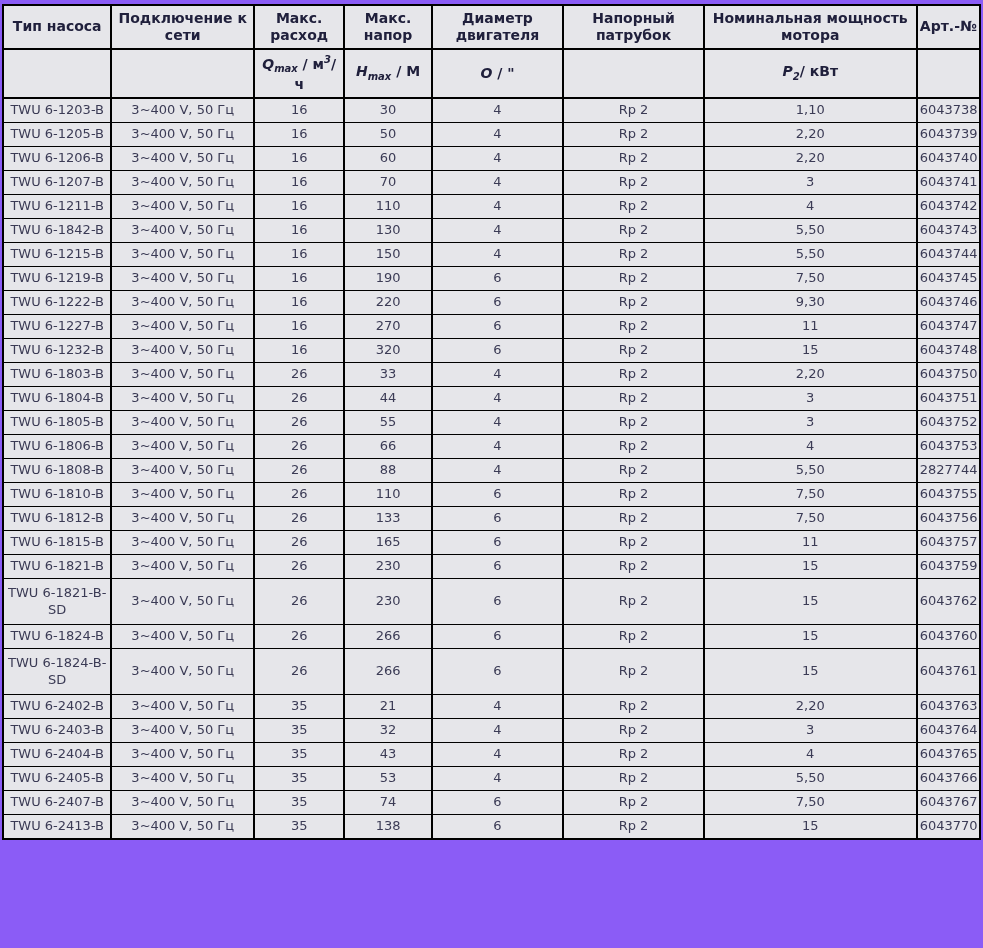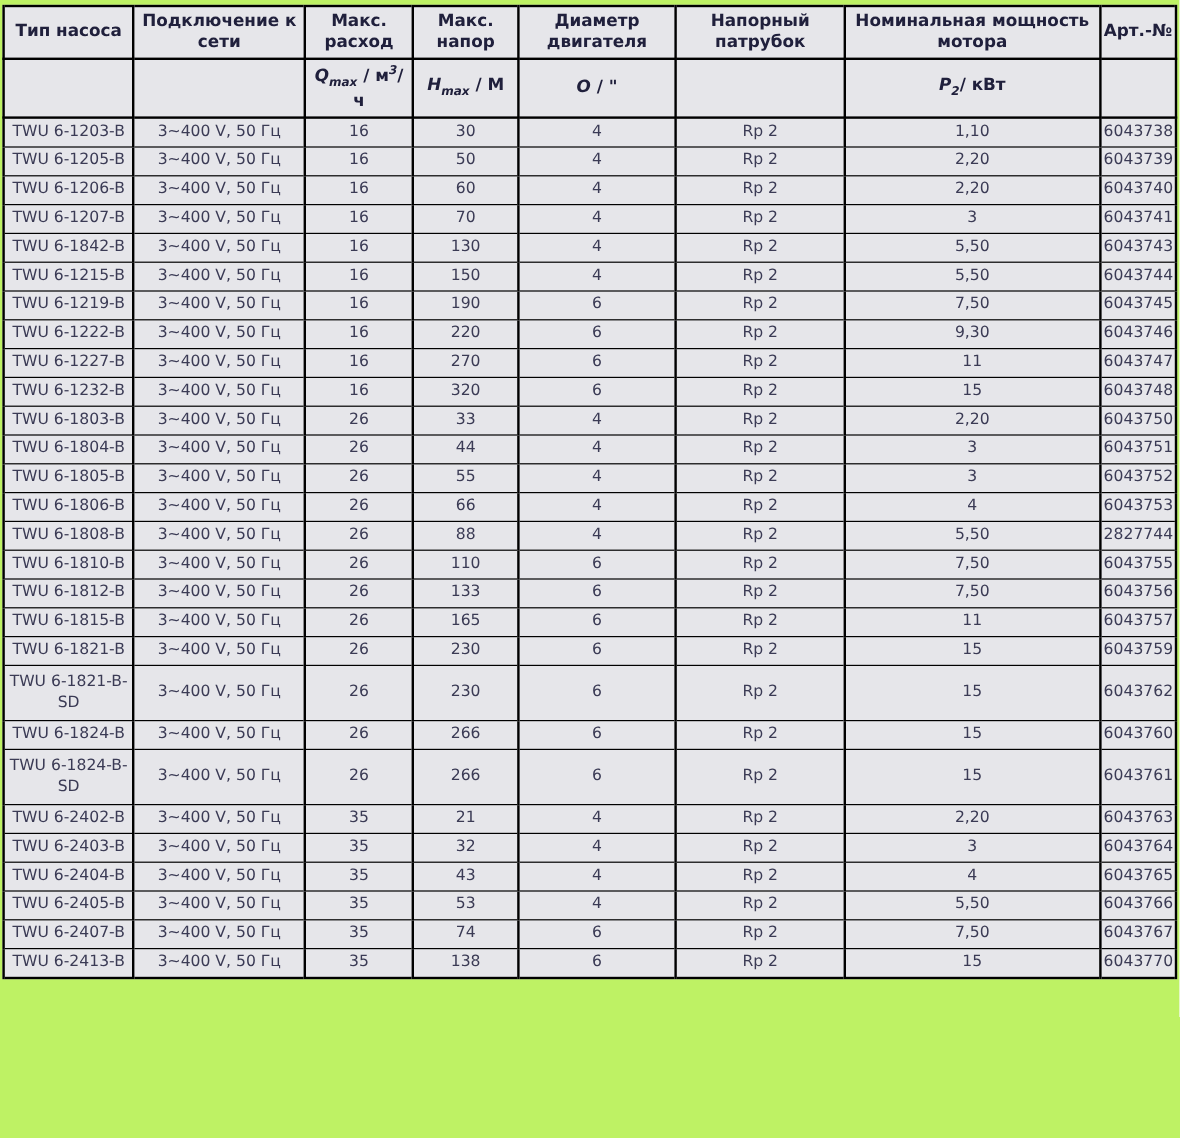--- a/index.html
+++ b/index.html
@@ -5,21 +5,21 @@
   html, body {
     margin: 0;
     padding: 0;
     background: #ffffff;
     font-family: "DejaVu Sans", sans-serif;
   }
   .viewport {
     width: 983px;
     height: 948px;
     overflow: hidden;
-    background: #bef264;
+    background: #8b5cf6;
     box-sizing: border-box;
     padding: 4px 2px 0 2px;
   }
   table.pump-table {
     border-collapse: collapse;
     width: 979px;
     table-layout: fixed;
     background: #e6e6ea;
     border: 2px solid #000000;
   }
@@ -138,20 +138,30 @@
     <td>TWU 6-1207-B</td>
     <td>3~400 V, 50 Гц</td>
     <td>16</td>
     <td>70</td>
     <td>4</td>
     <td>Rp 2</td>
     <td>3</td>
     <td>6043741</td>
   </tr>
         <tr>
+    <td>TWU 6-1211-B</td>
+    <td>3~400 V, 50 Гц</td>
+    <td>16</td>
+    <td>110</td>
+    <td>4</td>
+    <td>Rp 2</td>
+    <td>4</td>
+    <td>6043742</td>
+  </tr>
+        <tr>
     <td>TWU 6-1842-B</td>
     <td>3~400 V, 50 Гц</td>
     <td>16</td>
     <td>130</td>
     <td>4</td>
     <td>Rp 2</td>
     <td>5,50</td>
     <td>6043743</td>
   </tr>
         <tr>

